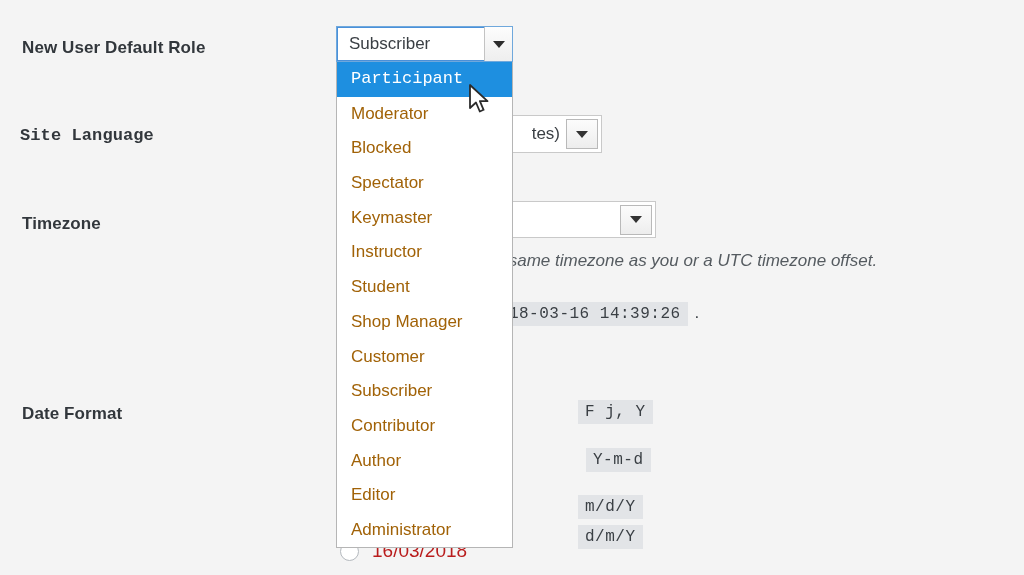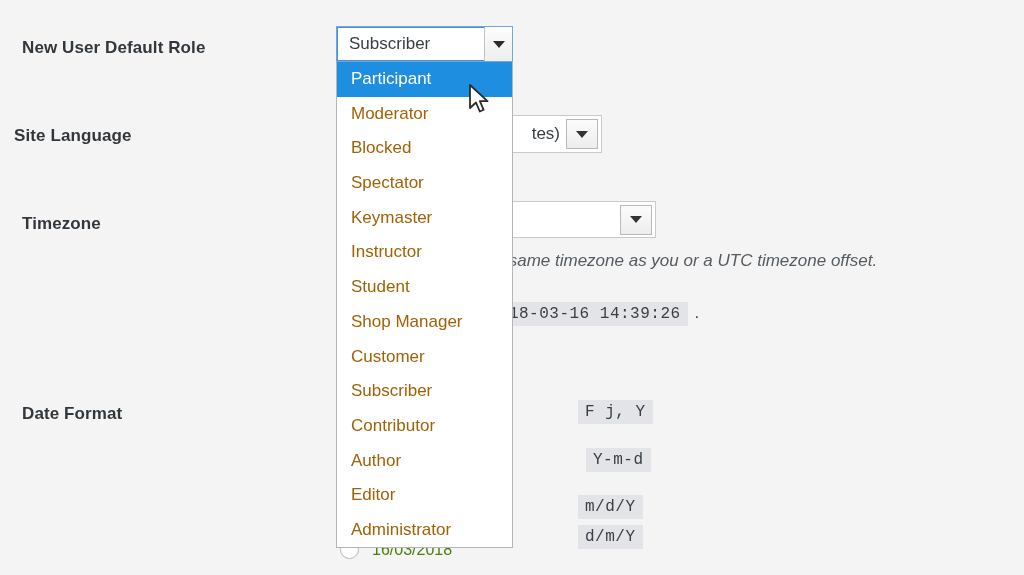--- a/index.html
+++ b/index.html
@@ -28,21 +28,21 @@
   .row-label {
     position: absolute;
     font-weight: bold;
     font-size: 17px;
     color: #32373c;
     letter-spacing: 0.1px;
     white-space: nowrap;
   }
 
   #label-new-user-default-role { left: 22px; top: 38px; }
-  #label-site-language        { left: 14px; top: 126px; }
+  #label-site-language        { left: 20px; top: 126px; font-family: Liberation Mono, monospace; }
   #label-timezone             { left: 22px; top: 214px; }
   #label-date-format          { left: 22px; top: 404px; }
 
   
   #role-select {
     position: absolute;
     left: 336px;
     top: 26px;
     width: 177px;
     height: 36px;
@@ -97,20 +97,21 @@
     line-height: 34.7px;
     padding-left: 14px;
     font-size: 17px;
     color: #a16207;
     white-space: nowrap;
     box-sizing: border-box;
   }
   .opt.selected {
     background: #1e8fe0;
     color: #ffffff;
+    font-family: Liberation Mono, monospace;
   }
 
   
   #lang-select {
     position: absolute;
     left: 430px;
     top: 115px;
     width: 172px;
     height: 38px;
     background: #ffffff;
@@ -218,22 +219,22 @@
   .radio {
     width: 19px;
     height: 19px;
     border: 1.6px solid #b4b9be;
     border-radius: 50%;
     background: #fff;
     box-sizing: border-box;
     flex: none;
   }
   .df-sample {
-    font-size: 16px;
-    color: #4d7c0f;
+    font-size: 19px;
+    color: #b91c1c;
   }
   .df-code-wrap {
     position: absolute;
     display: flex;
     align-items: center;
   }
   #df-code-0 { left: 578px; top: 400px; }
   #df-code-1 { left: 578px; top: 448px; padding-left: 8px; }
   #df-code-2 { left: 578px; top: 495px; justify-content: flex-end; }
   #df-code-3 { left: 578px; top: 525px; }

